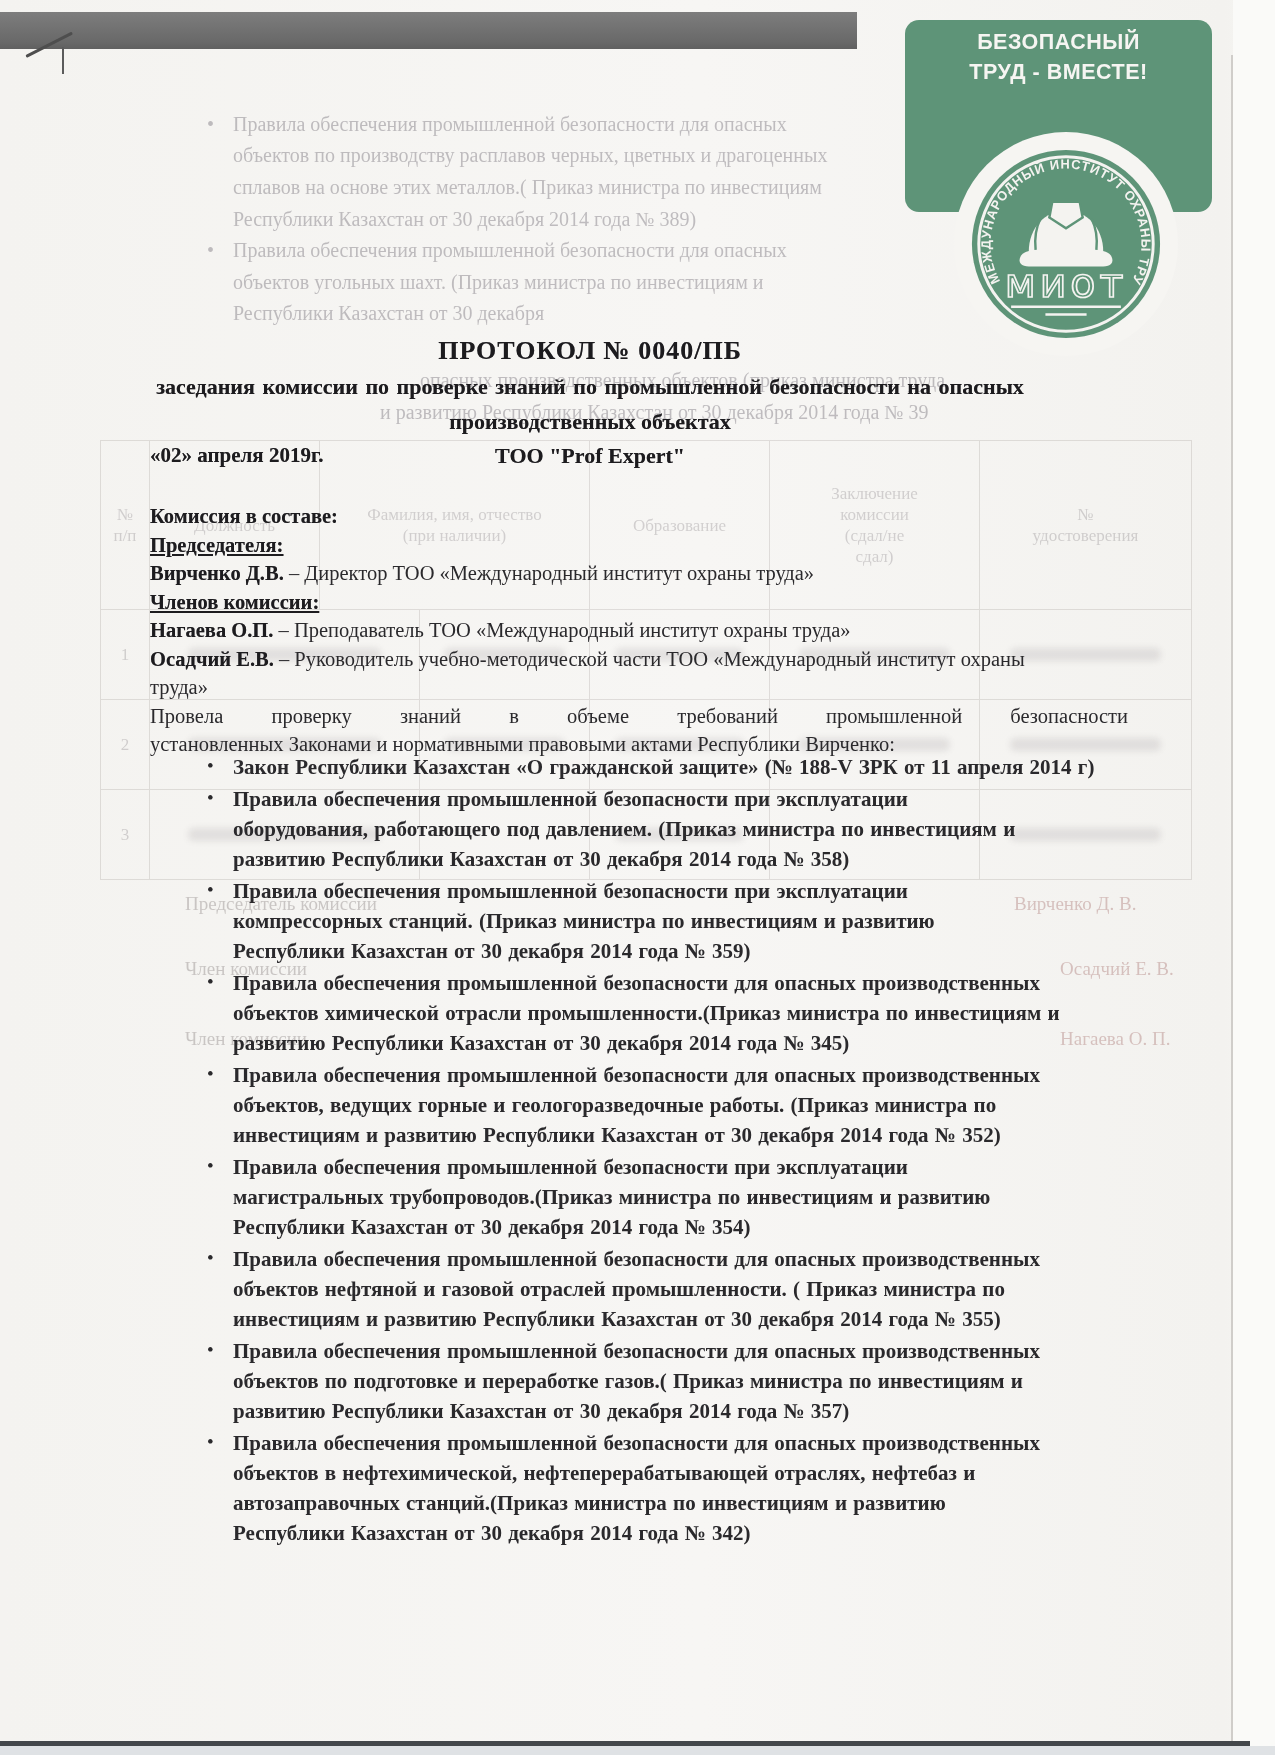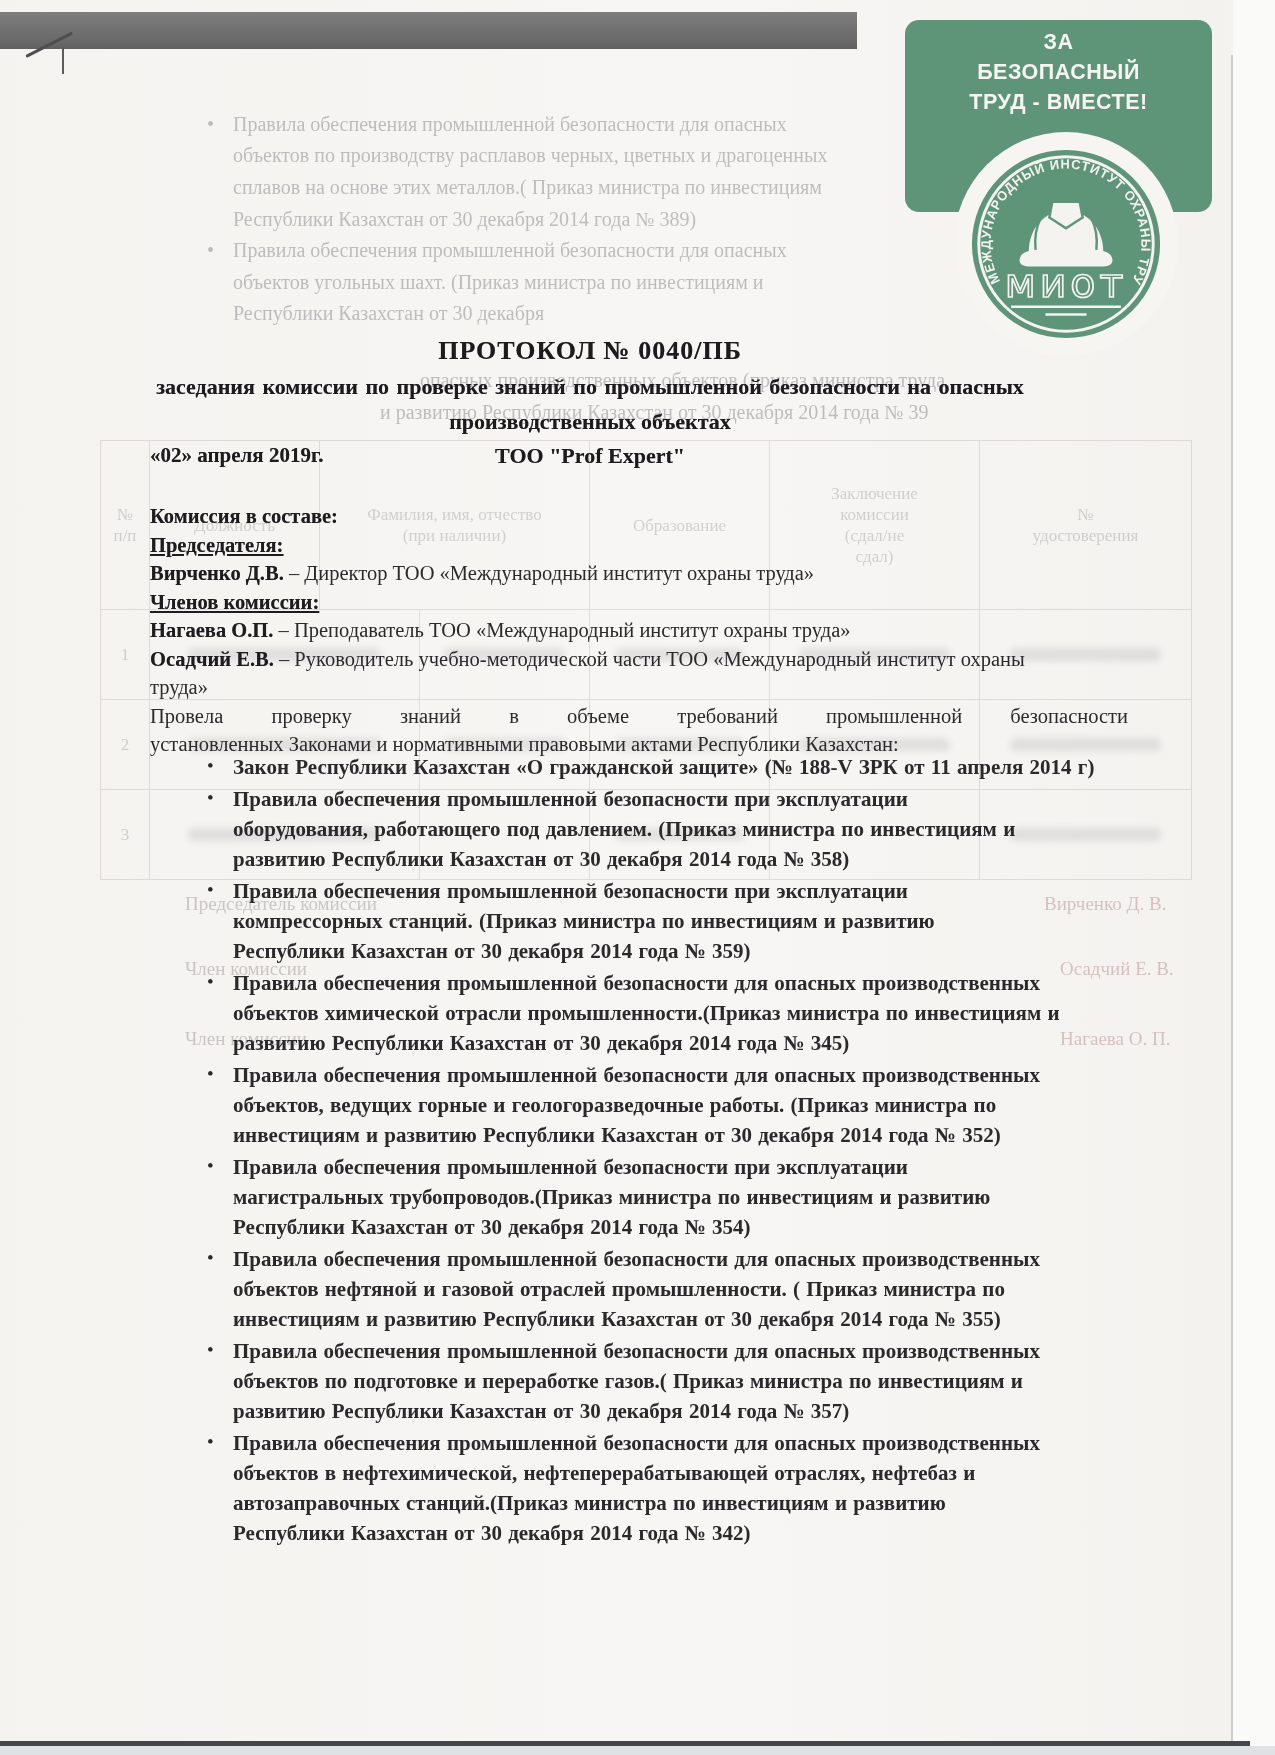--- a/index.html
+++ b/index.html
@@ -117,37 +117,36 @@
         <div class="gt-cell gt-body gt-left" style="width:50px">3</div>
         <div class="gt-cell gt-body" style="width:270px"><div class="smudge"></div></div>
         <div class="gt-cell gt-body" style="width:170px"></div>
         <div class="gt-cell gt-body" style="width:180px"><div class="smudge"></div></div>
         <div class="gt-cell gt-body" style="width:210px"></div>
         <div class="gt-cell gt-body" style="width:212px"><div class="smudge"></div></div>
       </div>
     </div>
 
     <div class="ghost-sig" style="left:185px;top:893px"><span class="lab">Председатель комиссии</span></div>
-    <div class="ghost-sig" style="left:1044px;top:893px"><span class="nam">Вирченко Д. В.</span></div>
+    <div class="ghost-sig" style="left:1014px;top:893px"><span class="nam">Вирченко Д. В.</span></div>
     <div class="ghost-sig" style="left:185px;top:958px"><span class="lab">Член комиссии</span></div>
     <div class="ghost-sig" style="left:1060px;top:958px"><span class="nam">Осадчий Е. В.</span></div>
     <div class="ghost-sig" style="left:185px;top:1028px"><span class="lab">Член комиссии</span></div>
     <div class="ghost-sig" style="left:1060px;top:1028px"><span class="nam">Нагаева О. П.</span></div>
   </div>
 
   <div class="paper-right-strip"></div>
   <div class="scan-bar"></div>
   <div class="pen-mark-a"></div>
   <div class="pen-mark-b"></div>
   <div class="paper-edge-right"></div>
   <div class="scan-bottom-line"></div>
   <div class="scan-bottom-strip"></div>
 
   <div class="badge">
-    <div>ЗА</div>
     <div>БЕЗОПАСНЫЙ</div>
     <div>ТРУД - ВМЕСТЕ!</div>
   </div>
   <div class="seal-gap"></div>
 
   <svg class="seal" viewBox="0 0 200 200">
     <circle cx="100" cy="100" r="96" fill="#5e9478"></circle>
     <circle cx="100" cy="100" r="89" fill="none" stroke="#f4f3f0" stroke-width="3"></circle>
     <path id="ringpath" d="M 33,138 A 77,77 0 1 1 167,138" fill="none"></path>
     <text font-family="Liberation Sans, DejaVu Sans, sans-serif" font-size="13.5" font-weight="bold" fill="#f4f3f0" letter-spacing="1">
@@ -176,21 +175,21 @@
 
   <div class="commission">
     <div class="b ink">Комиссия в составе:</div>
     <div><span class="b u ink">Председателя:</span></div>
     <div><span class="b ink">Вирченко Д.В.</span><span> – Директор ТОО «Международный институт охраны труда»</span></div>
     <div><span class="b u ink">Членов комиссии:</span></div>
     <div><span class="b ink">Нагаева О.П.</span><span> – Преподаватель ТОО «Международный институт охраны труда»</span></div>
     <div><span class="b ink">Осадчий Е.В.</span><span class="pre">   – Руководитель учебно-методической части ТОО «Международный институт охраны
 труда»</span></div>
     <div class="just">Провела проверку знаний в объеме требований промышленной безопасности</div>
-    <div>установленных Законами и нормативными правовыми актами Республики Казахстан:</div>
+    <div>установленных Законами и нормативными правовыми актами Республики Вирченко:</div>
   </div>
 
   <div class="bullets">
     <div class="bullet-item"><span class="bullet-dot">•</span><span class="bullet-text">Закон Республики Казахстан «О гражданской защите» (№ 188-V ЗРК от 11 апреля 2014 г)</span></div>
     <div class="bullet-item"><span class="bullet-dot">•</span><span class="bullet-text">Правила обеспечения промышленной безопасности при эксплуатации
 оборудования, работающего под давлением.  (Приказ министра по инвестициям и
 развитию Республики Казахстан от 30 декабря 2014 года № 358)</span></div>
     <div class="bullet-item"><span class="bullet-dot">•</span><span class="bullet-text">Правила обеспечения промышленной безопасности  при эксплуатации
 компрессорных станций. (Приказ министра по инвестициям и развитию
 Республики Казахстан от 30 декабря 2014 года № 359)</span></div>

